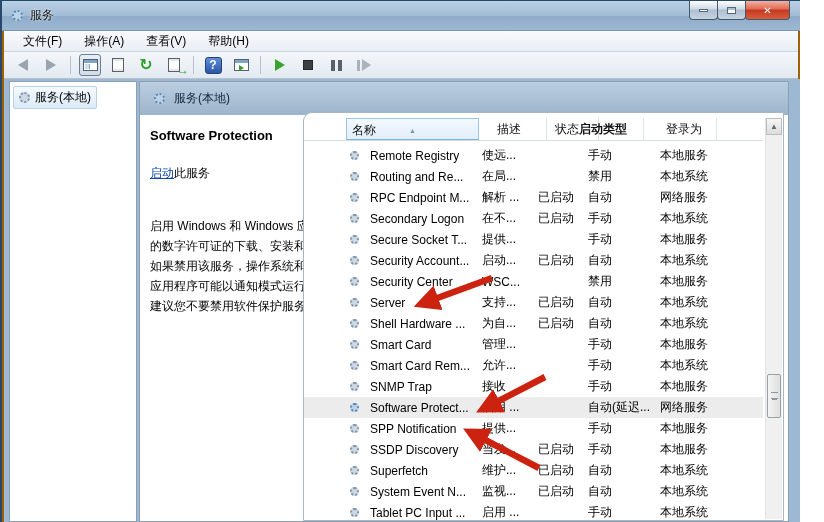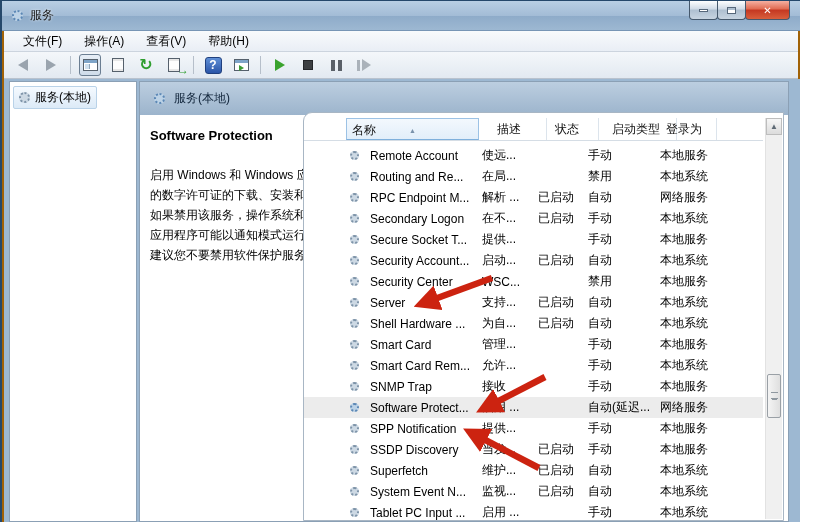--- a/index.html
+++ b/index.html
@@ -94,21 +94,21 @@
                 background:#fff; border:1px solid #a8b6c4; border-top-left-radius:9px; }
   .lheader { position:absolute; left:0; top:5px; right:20px; height:23px;
              border-bottom:1px solid #d5dde5; }
   .hcell { position:absolute; top:0; height:22px; line-height:22px; padding-left:5px;
            border-right:1px solid #dce4ec; cursor:pointer; color:#111; }
   .hcell.name { left:42px; width:133px; background:linear-gradient(#f3f8fd,#e2eefa);
                 border:1px solid #9cc2e5; border-bottom:1px solid #7fb0dc; border-radius:0; }
   .sort-arrow { position:absolute; left:62px; top:1px; font-size:7px; color:#7a92ab; }
   .hcell.desc { left:177px; width:55px;margin-left:11px; }
   .hcell.status { left:234px; width:49px;margin-left:12px; }
-  .hcell.startup { left:303px; width:70px; }
+  .hcell.startup { left:270px; width:70px;font-weight:bold; }
   .hcell.logon { left:357px; width:56px; }
   .hcell.extra { left:415px; width:68px; border-right:none; }
 
   .rows { position:absolute; left:0; top:32px; right:20px; bottom:0; overflow:hidden; }
   .row { display:grid; grid-template-columns:20px 112px 56px 50px 72px auto;
          padding-left:46px; height:21px; align-items:center; cursor:default; white-space:nowrap; }
   .row.selected { background:#ececec; }
   .row .gear { width:9px; height:9px; border-width:2px; }
   .cell { overflow:hidden; text-overflow:clip; padding-right:4px; }
 
@@ -217,40 +217,43 @@
     </div>
 
     <div class="main-pane">
       <div class="band">
         <span class="gear blue"></span>
         <span class="band-title">服务(本地)</span>
       </div>
 
       <div class="detail">
         <div class="svc-title">Software Protection</div>
+        <div class="start-line">
+          <span class="link">启动</span><span>此服务</span>
+        </div>
         <div class="desc-text">启用 Windows 和 Windows 应用程序的数字许可证的下载、安装和实施。如果禁用该服务，操作系统和许可的应用程序可能以通知模式运行。强烈建议您不要禁用软件保护服务。</div>
       </div>
 
       <div class="list-panel">
         <div class="lheader">
           <div class="hcell name">
             <span>名称</span>
             <span class="sort-arrow">▲</span>
           </div>
           <div class="hcell desc">描述</div>
           <div class="hcell status">状态</div>
           <div class="hcell startup">启动类型</div>
           <div class="hcell logon">登录为</div>
           <div class="hcell extra"></div>
         </div>
 
         <div class="rows">
             <div class="row">
     <span class="gear"></span>
-    <span class="cell">Remote Account</span>
+    <span class="cell">Remote Registry</span>
     <span class="cell">使远...</span>
     <span class="cell"></span>
     <span class="cell">手动</span>
     <span class="cell">本地服务</span>
   </div>
             <div class="row">
     <span class="gear"></span>
     <span class="cell">Routing and Re...</span>
     <span class="cell">在局...</span>
     <span class="cell"></span>

